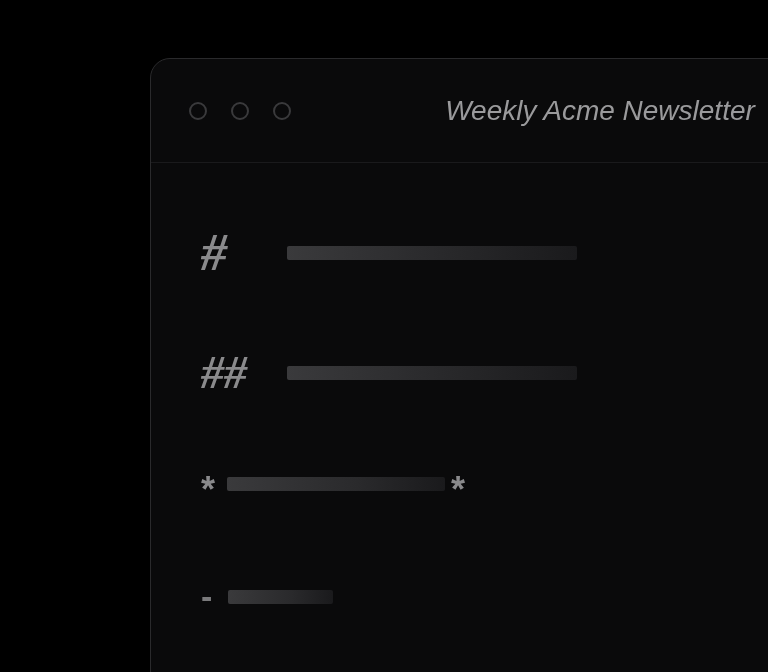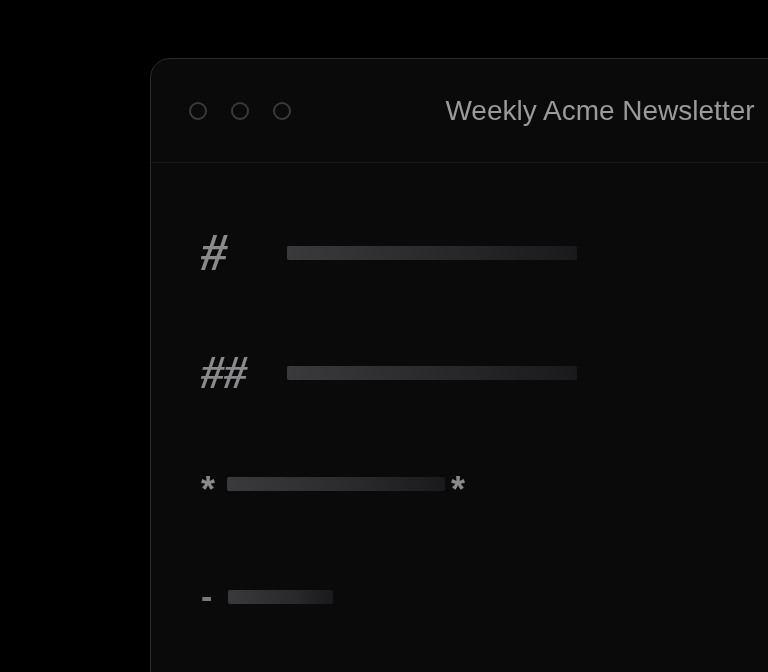--- a/index.html
+++ b/index.html
@@ -55,20 +55,21 @@
       background: transparent;
     }
     .window-title {
       position: absolute;
       left: 50%;
       transform: translateX(-50%);
       color: #9a9a9c;
       font-size: 28px;
       font-weight: 400;
       white-space: nowrap;
+      font-style: italic;
     }
     .content {
       padding: 60px 50px;
     }
     .row {
       display: flex;
       align-items: center;
       margin-bottom: 64px;
     }
     .marker {

